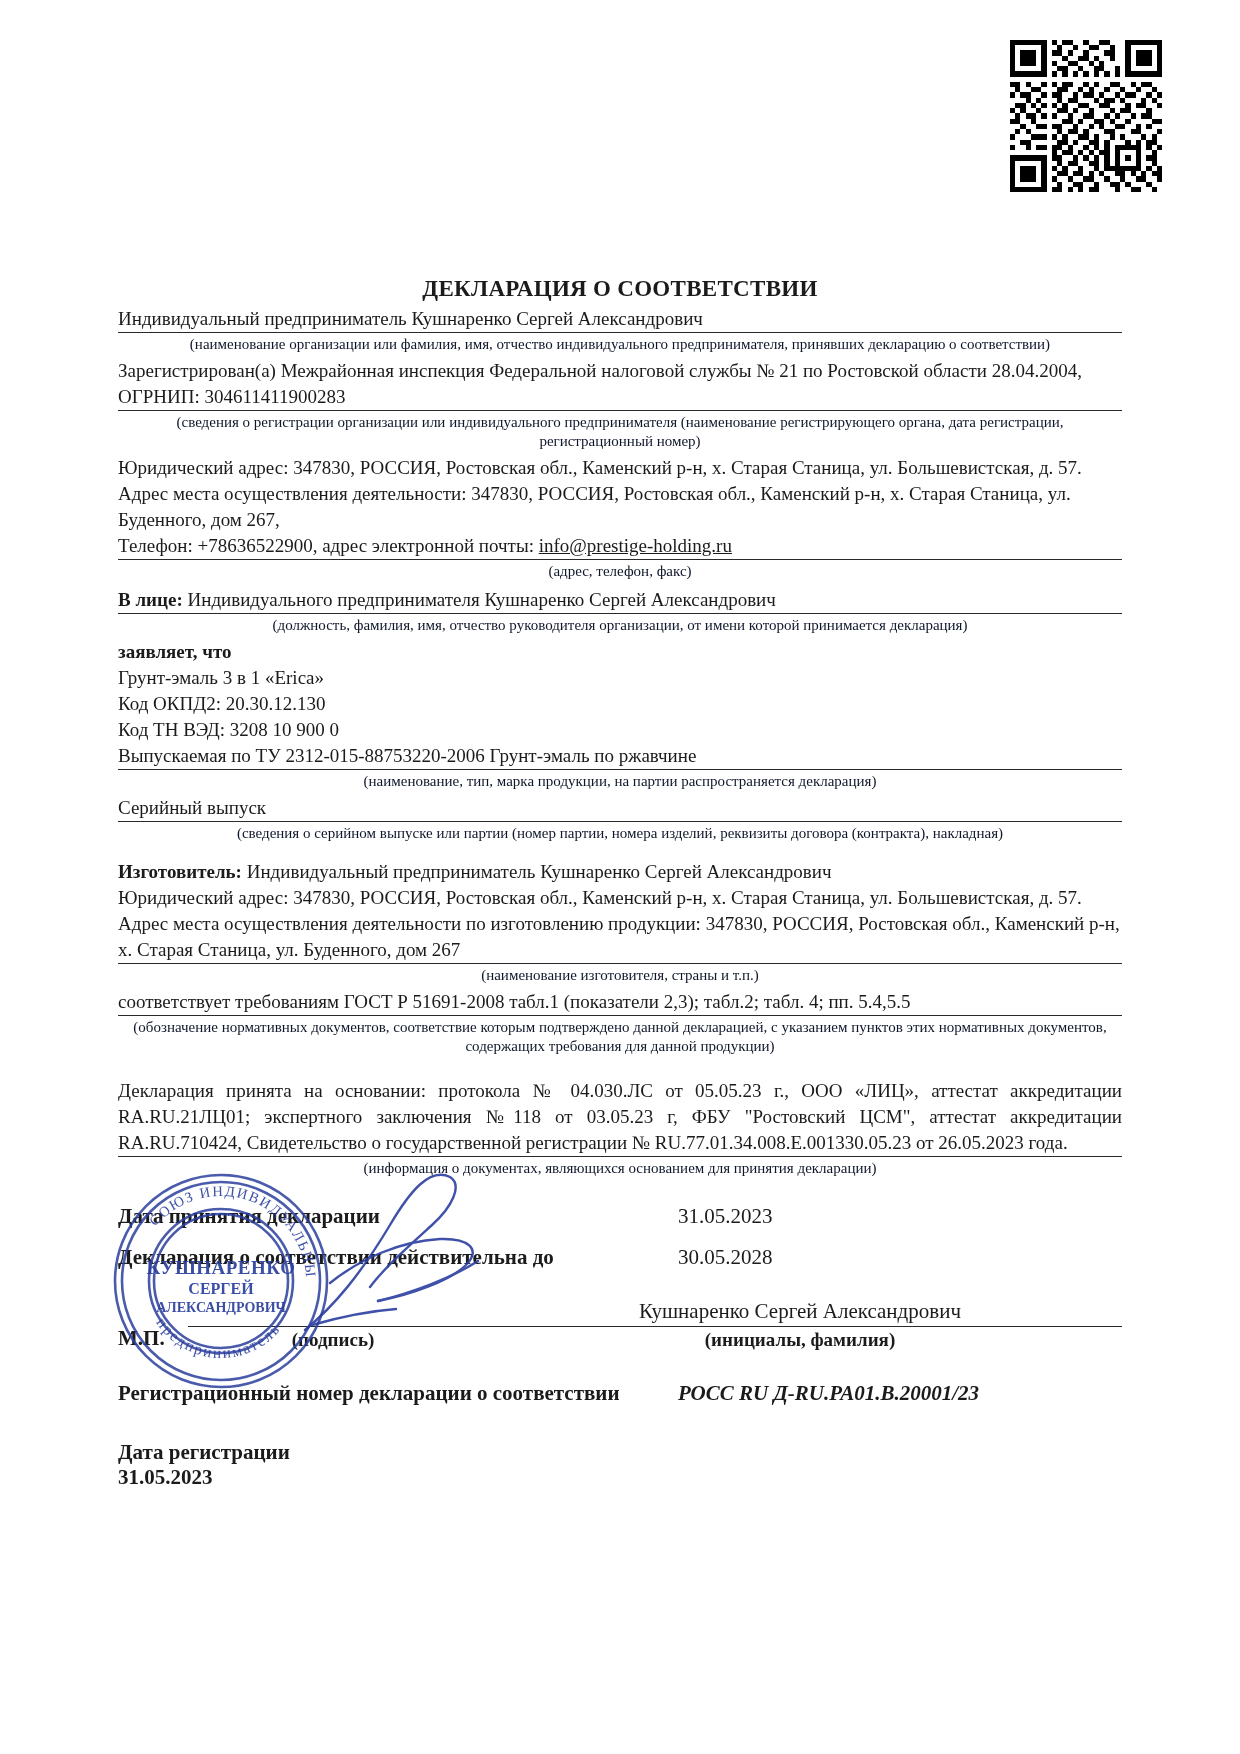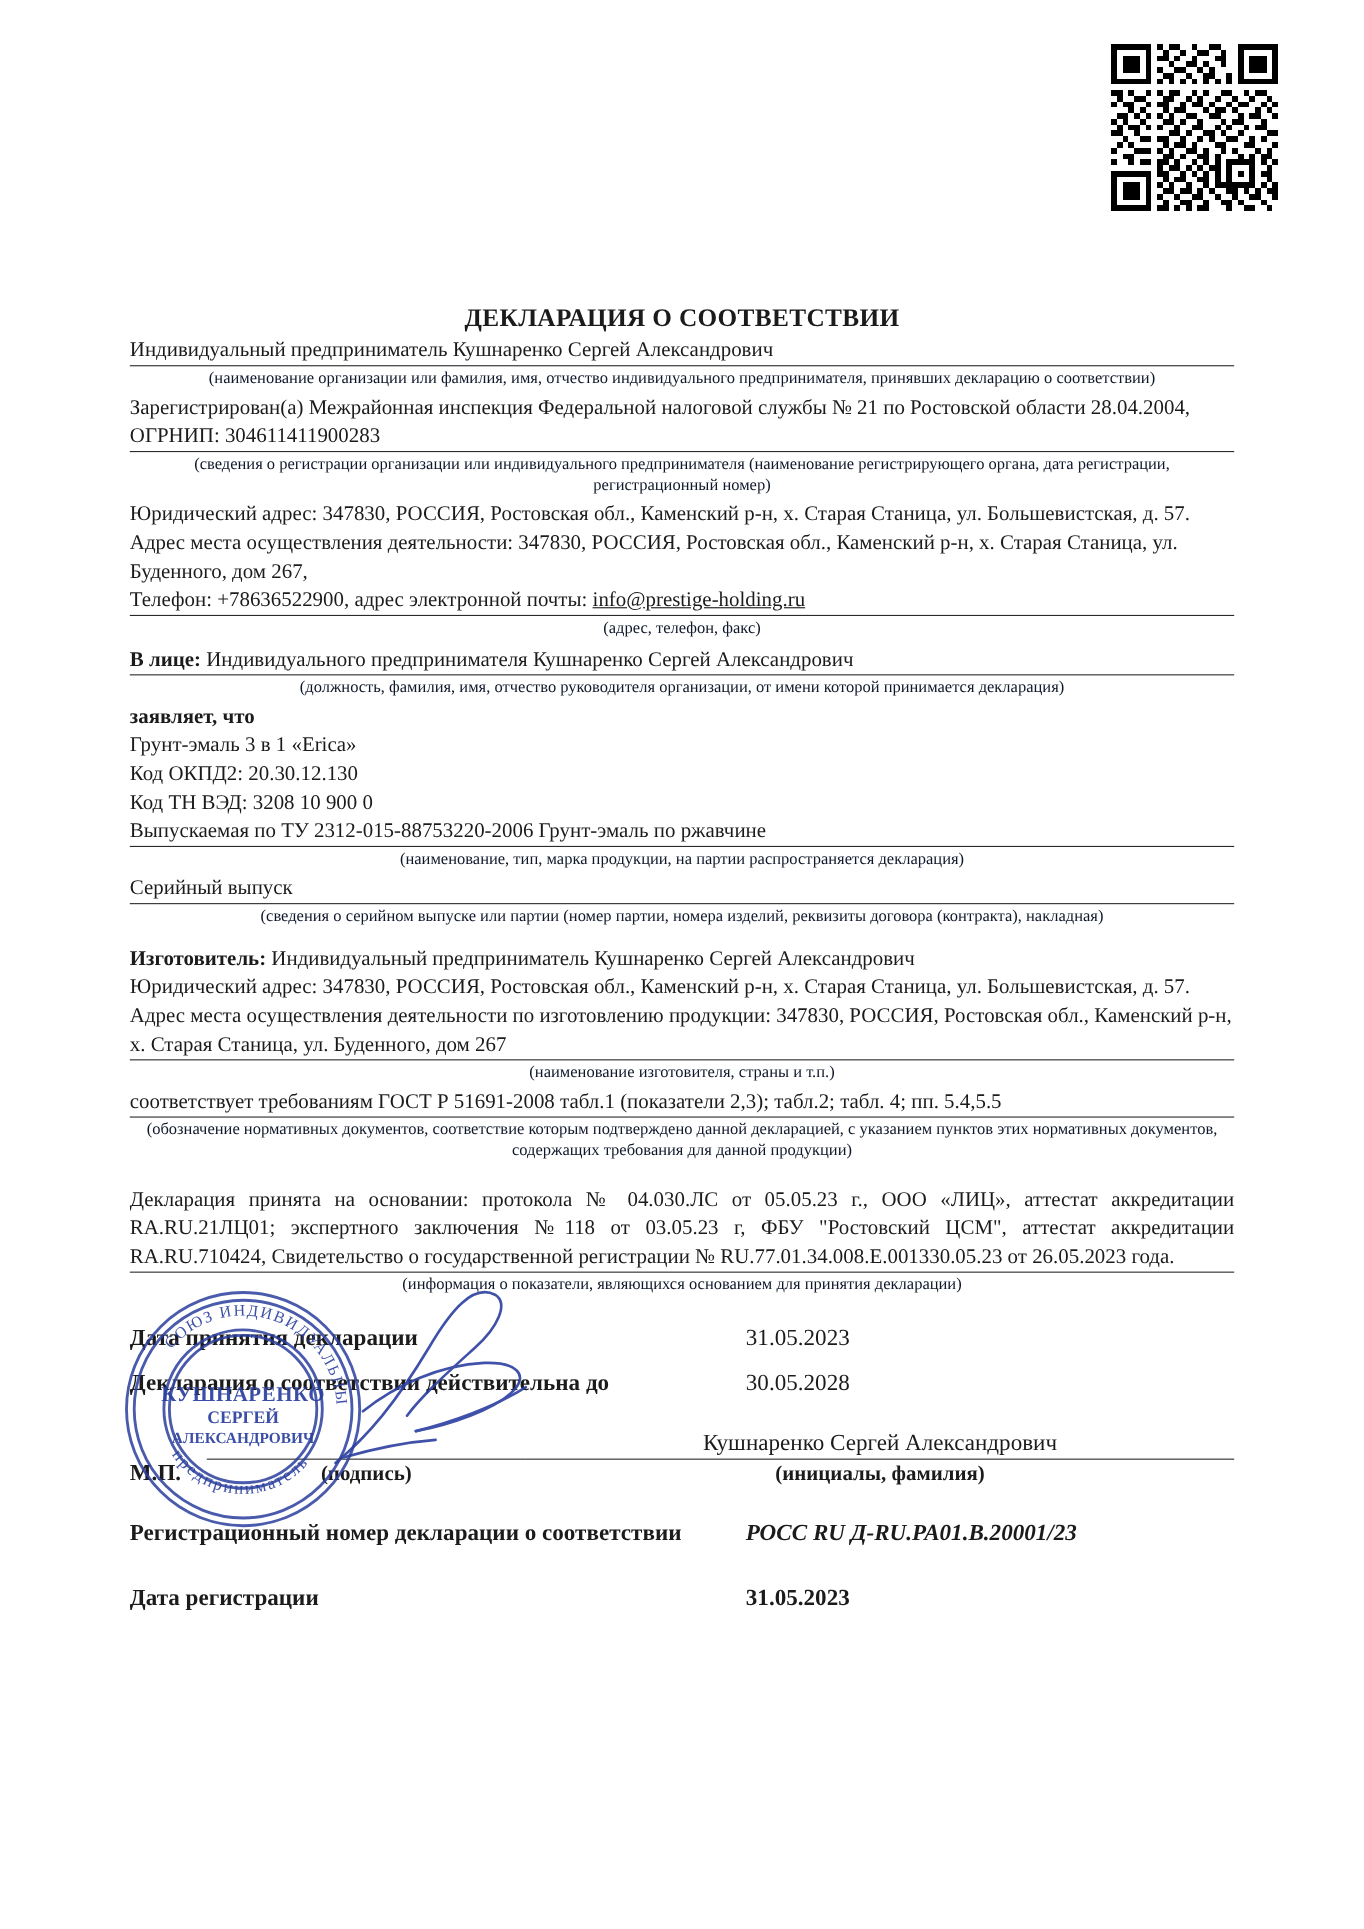--- a/index.html
+++ b/index.html
@@ -123,20 +123,21 @@
     margin-top: 30px;
     font-size: 21px;
   }
   .reg-row .lbl { font-weight: bold; width: 560px; flex: none; }
   .reg-row .val { font-weight: bold; font-style: italic; }
   .date-row {
     display: flex;
     align-items: baseline;
     margin-top: 34px;
     font-size: 21px;
+    flex-direction: column;
   }
   .date-row .lbl { font-weight: bold; width: 560px; flex: none; }
   .date-row .val { font-weight: bold; }
 
   
   .stamp {
     position: absolute;
     left: 110px;
     top: 1170px;
     width: 222px;
@@ -436,21 +437,21 @@
       <span>Индивидуальный предприниматель Кушнаренко Сергей Александрович</span>
     </div>
     <div class="line">Юридический адрес: 347830, РОССИЯ, Ростовская обл., Каменский р-н, х. Старая Станица, ул. Большевистская, д. 57.</div>
     <div class="line u-block">Адрес места осуществления деятельности по изготовлению продукции: 347830, РОССИЯ, Ростовская обл., Каменский р-н, х. Старая Станица, ул. Буденного, дом 267</div>
     <div class="caption">(наименование изготовителя, страны и т.п.)</div>
 
     <div class="line u-block">соответствует требованиям ГОСТ Р 51691-2008 табл.1 (показатели 2,3); табл.2; табл. 4; пп. 5.4,5.5</div>
     <div class="caption">(обозначение нормативных документов, соответствие которым подтверждено данной декларацией, с указанием пунктов этих нормативных документов, содержащих требования для данной продукции)</div>
 
     <div class="line justify mt22 u-block">Декларация принята на основании: протокола № 04.030.ЛС от 05.05.23 г., ООО «ЛИЦ», аттестат аккредитации RA.RU.21ЛЦ01; экспертного заключения №118 от 03.05.23 г, ФБУ "Ростовский ЦСМ", аттестат аккредитации RA.RU.710424, Свидетельство о государственной регистрации № RU.77.01.34.008.Е.001330.05.23 от 26.05.2023 года.</div>
-    <div class="caption">(информация о показатели, являющихся основанием для принятия декларации)</div>
+    <div class="caption">(информация о документах, являющихся основанием для принятия декларации)</div>
 
     <div class="sig-block">
       <div class="sig-row">
         <span class="lbl">Дата принятия декларации</span>
         <span class="val">31.05.2023</span>
       </div>
       <div class="sig-row">
         <span class="lbl">Декларация о соответствии действительна до</span>
         <span class="val">30.05.2028</span>
       </div>

